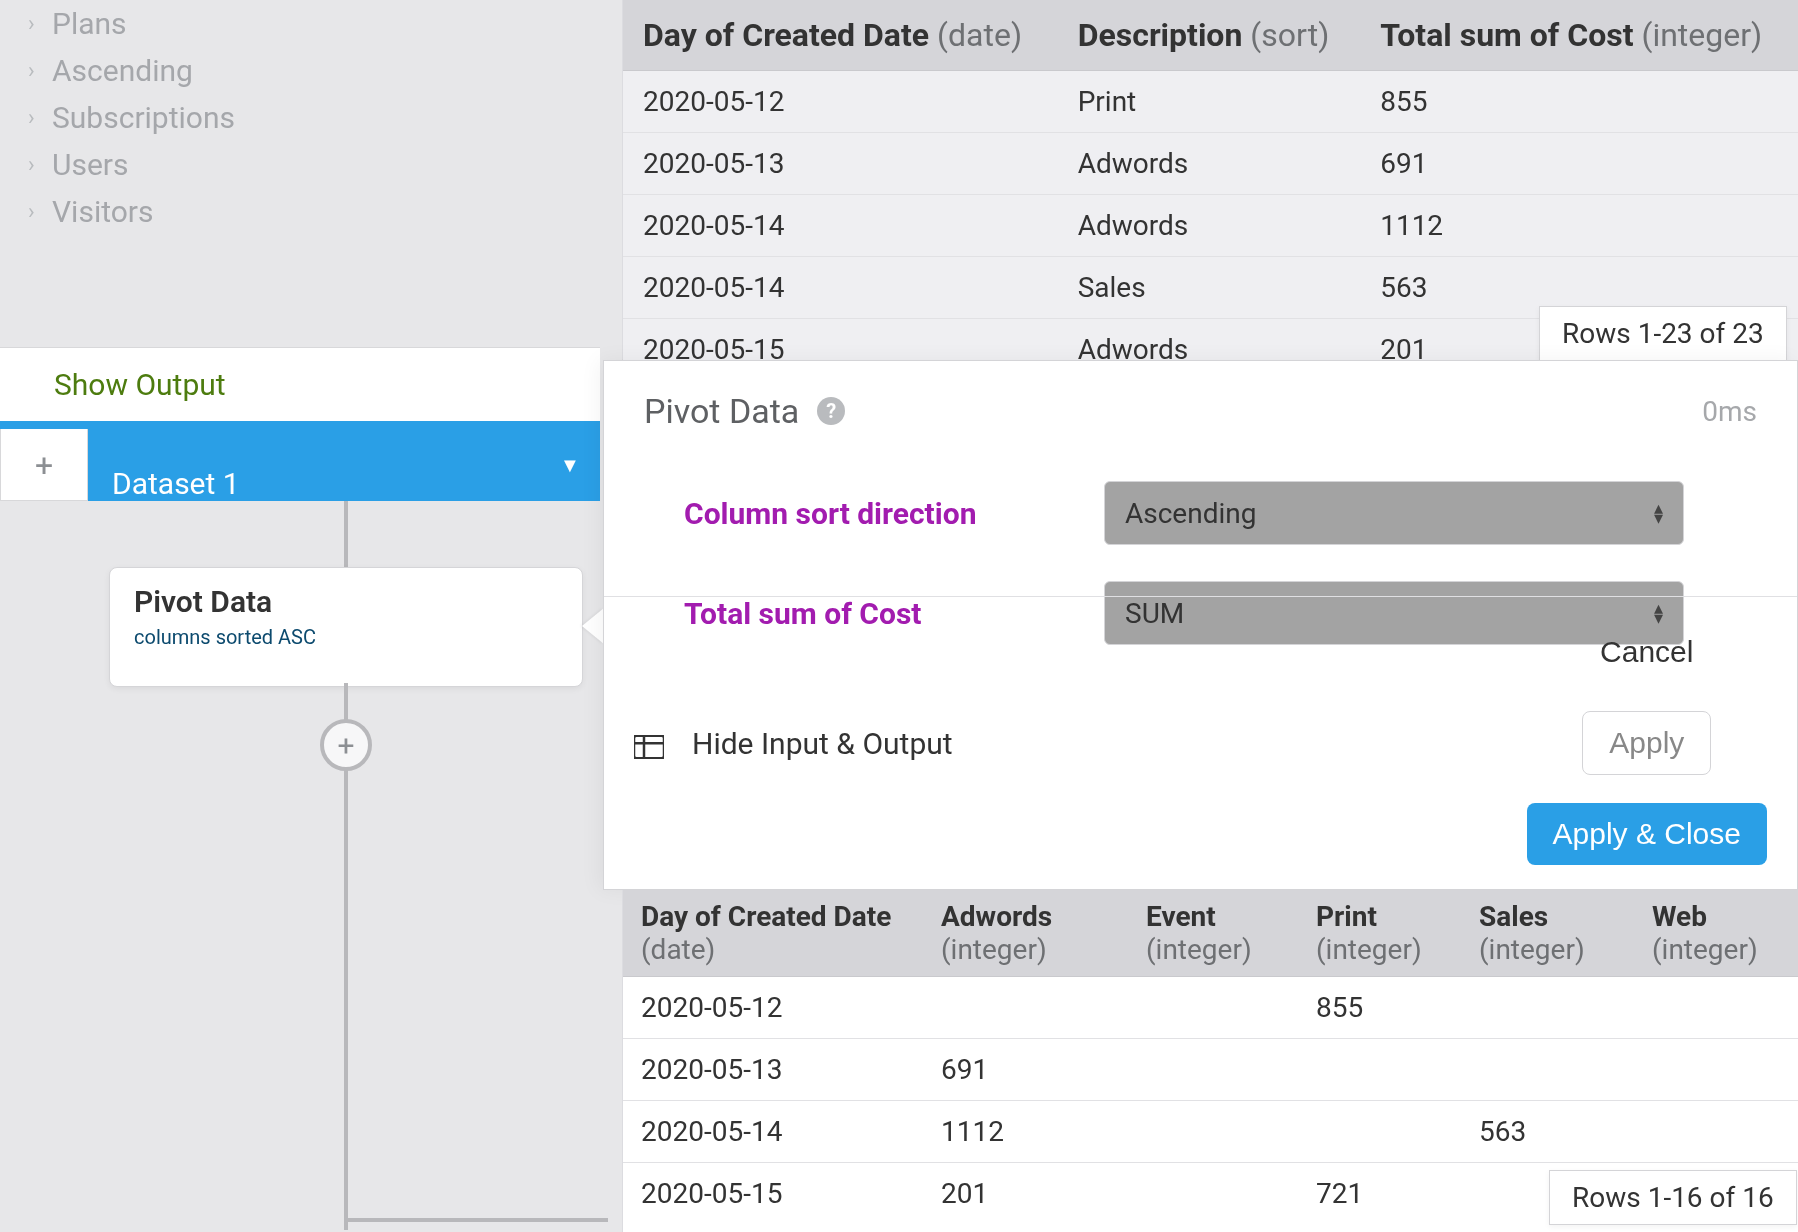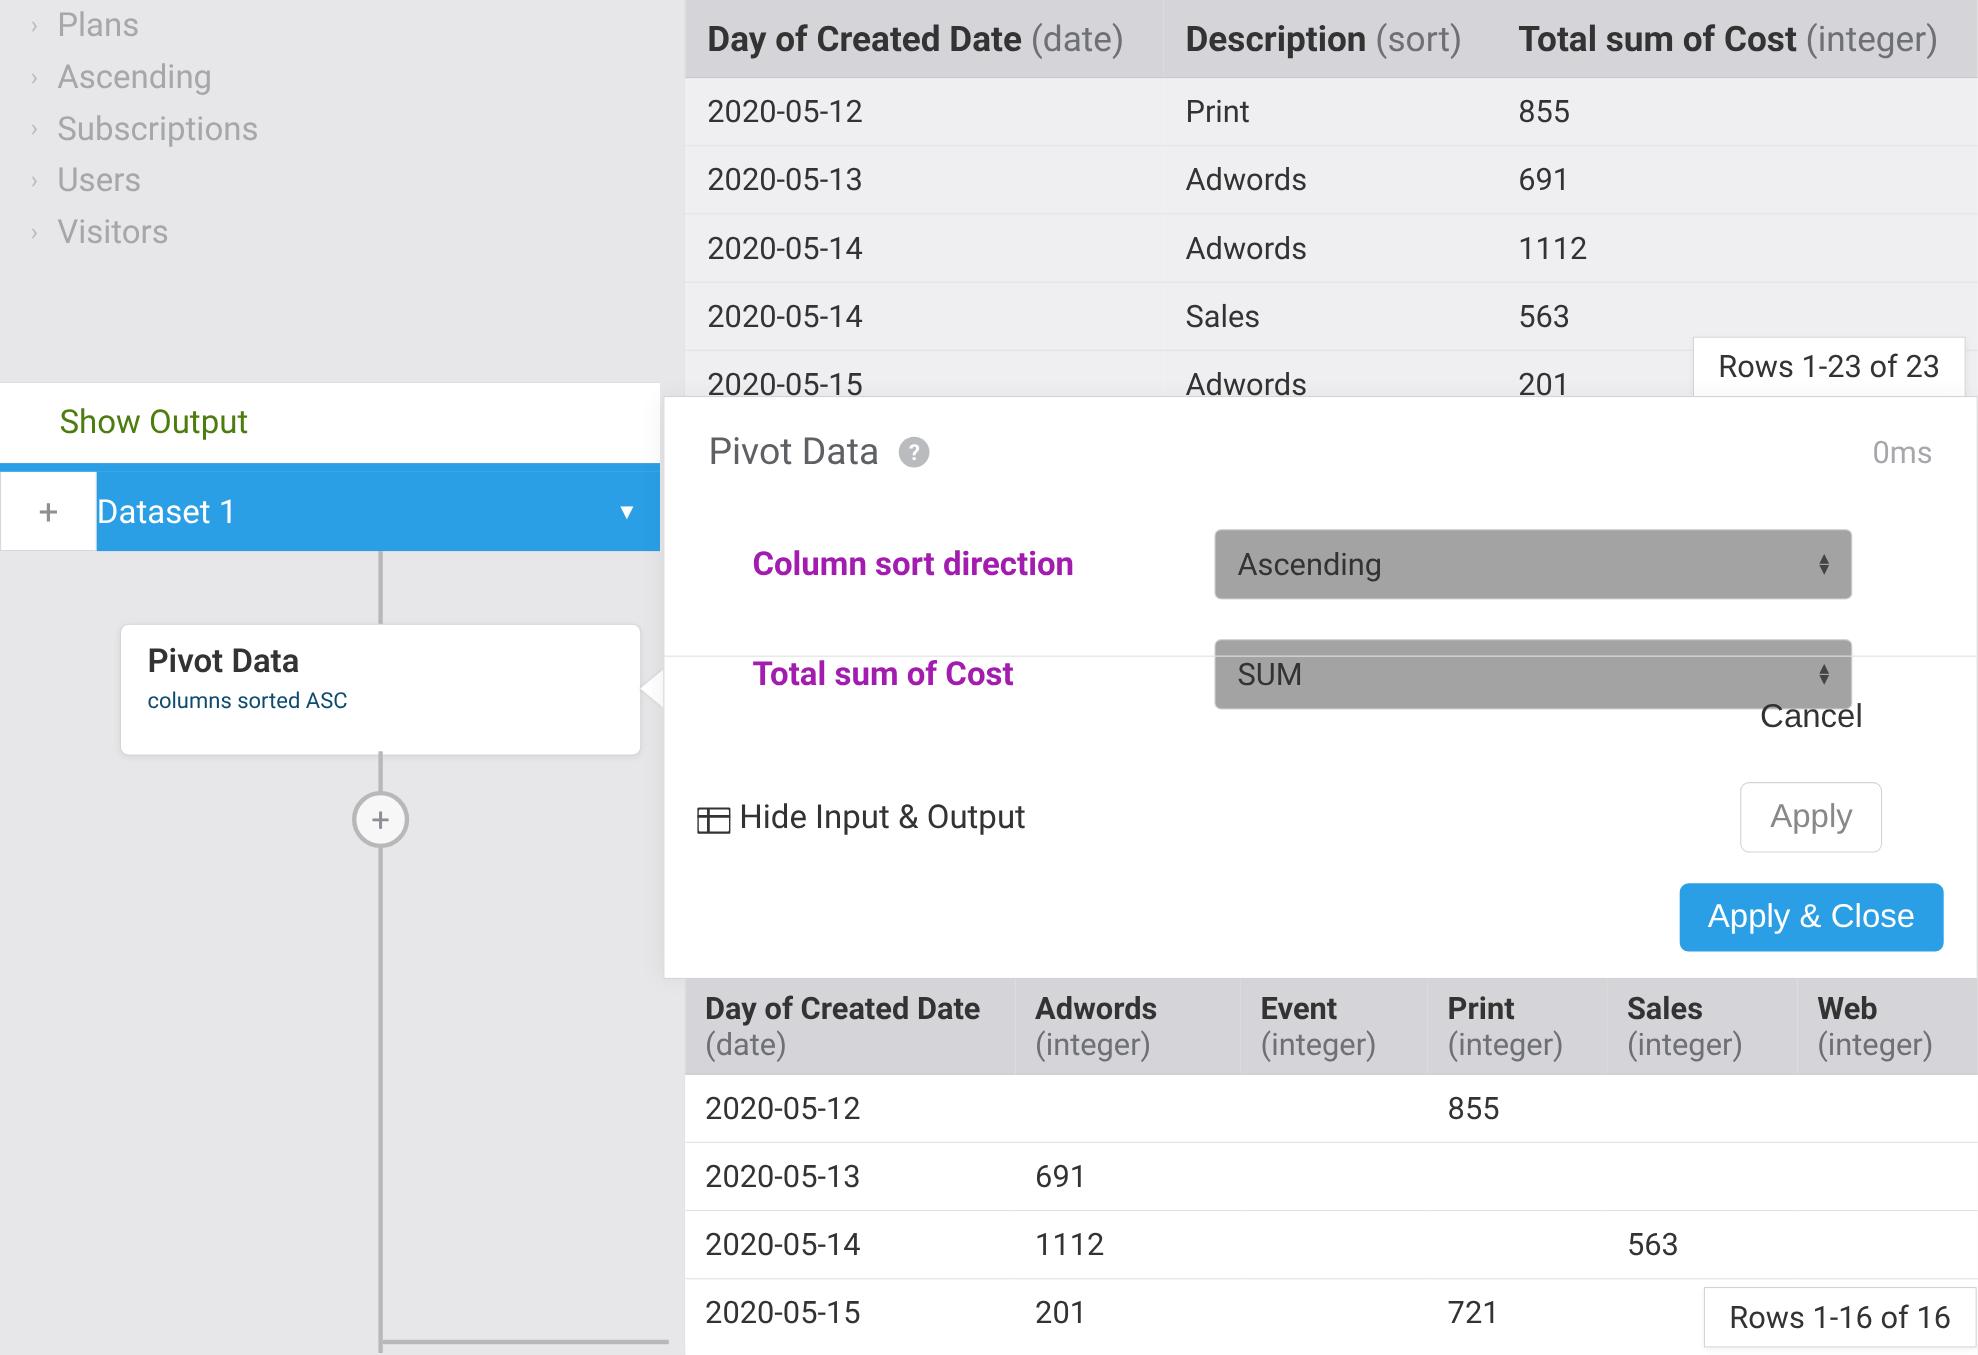--- a/index.html
+++ b/index.html
@@ -72,21 +72,22 @@
     justify-content: center;
     color: #8c8f93;
     font-size: 32px;
     cursor: pointer;
   }
   .dataset-bar .ds-label {
     flex: 1;
     background: #2a9fe6;
     color: #fff;
     display: flex;
-    align-items: center;
+    align-items: flex-end;
+    padding-left: 24px;
     cursor: pointer;
   }
   .dataset-bar .ds-caret {
     width: 60px;
     background: #2a9fe6;
     color: #fff;
     display: flex;
     align-items: center;
     justify-content: center;
     font-size: 20px;
@@ -190,21 +191,21 @@
     padding:0 20px; font-size:28px; color:#333; cursor:pointer;
     background:#a3a3a3;
   }
   .select .caret { color:#444; font-size:18px; line-height:10px; }
   .panel-foot {
     position:absolute; left:0; bottom:0; width:100%;
     border-top:1px solid #e0e0e3;
     display:flex; align-items:center; justify-content:space-between;
     padding:24px 30px 24px 30px;
   }
-  .hide-io { display:flex; align-items:center; gap:8px; font-size:30px; color:#333; cursor:pointer; }
+  .hide-io { display:flex; align-items:center; gap:28px; font-size:30px; color:#333; cursor:pointer; }
   .hide-io-icon { width:30px; height:24px; display:inline-block; }
   .foot-actions { display:flex; align-items:center; gap:28px;flex-direction:column; }
   .btn { font-size:30px; padding:14px 26px; border-radius:8px; cursor:pointer; }
   .btn.ghost { background:transparent; color:#333; border:none; }
   .btn.outline { background:#fff; color:#888; border:1px solid #d4d4d7; }
   .btn.primary { background:#2a9fe6; color:#fff; border:none; }
 
   
   .output-table {
     position:absolute; left:622px; top:890px;

